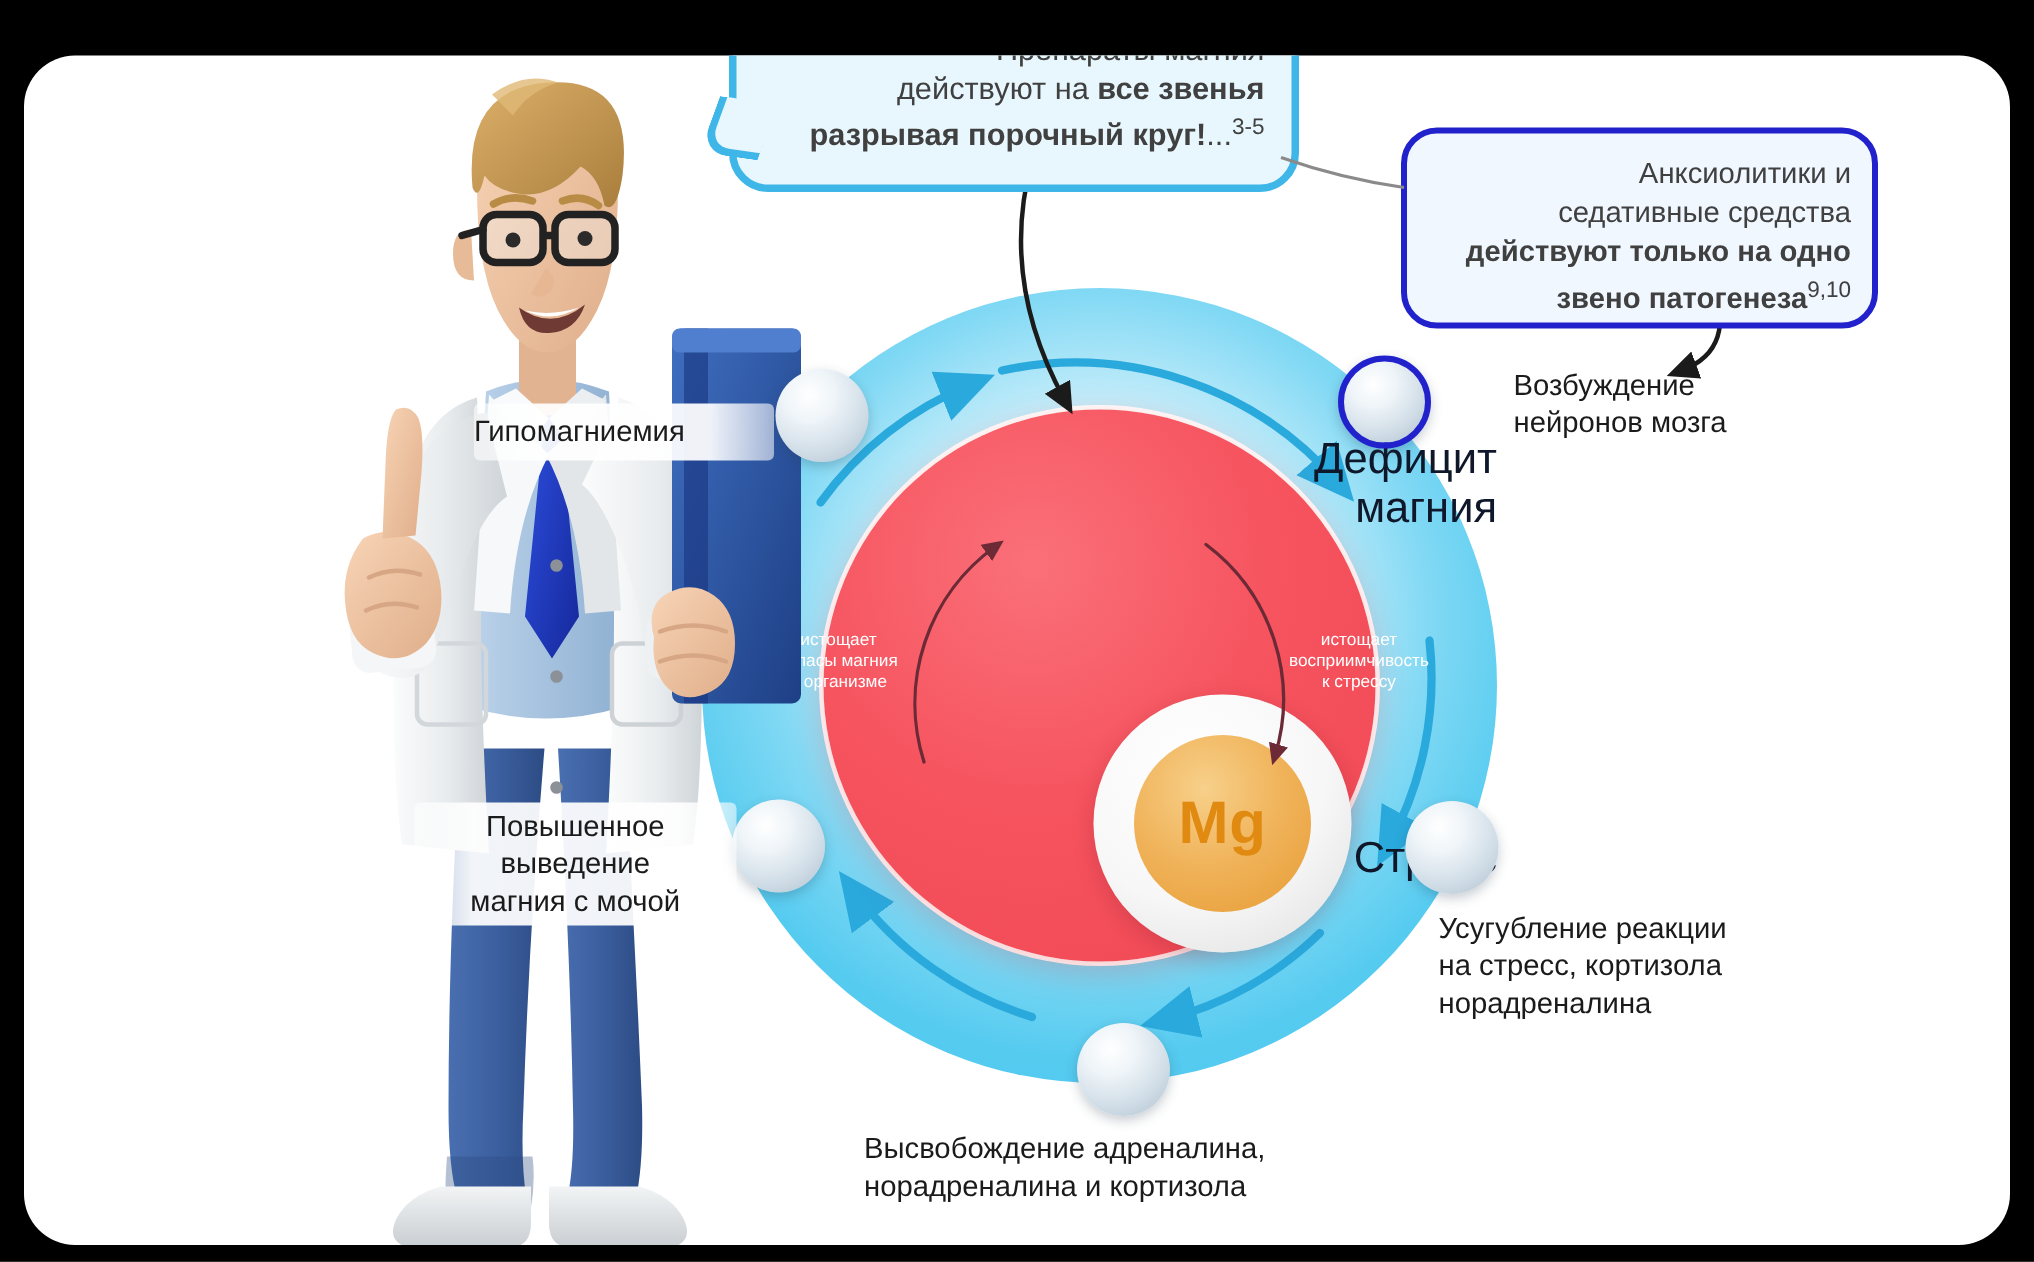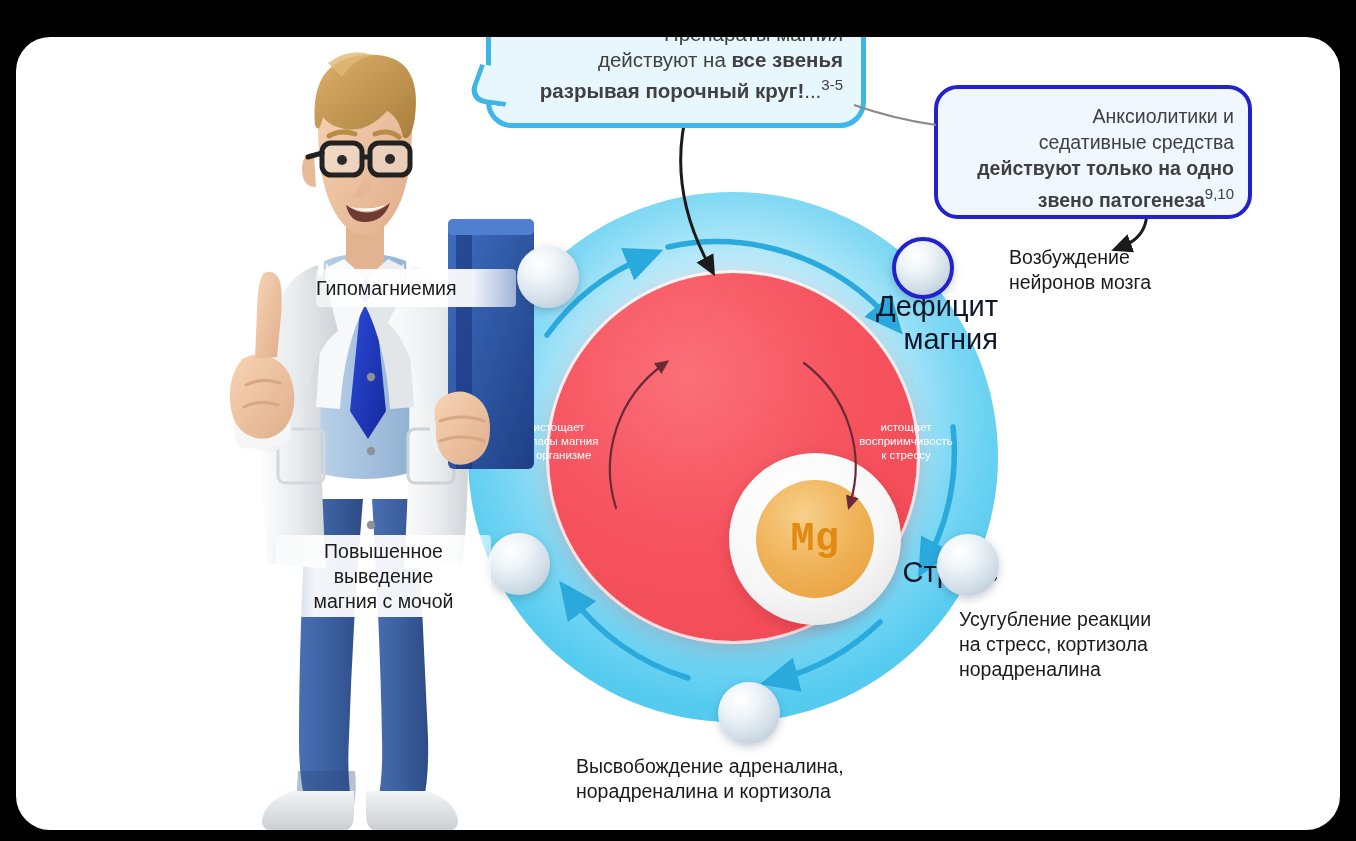--- a/index.html
+++ b/index.html
@@ -48,24 +48,23 @@
   .ring-hole{
     position:absolute;left:78px;top:78px;width:374px;height:374px;border-radius:50%;
     background:#ffffff;
   }
   .ring-red{
     position:absolute;left:81px;top:81px;width:368px;height:368px;border-radius:50%;
     background:radial-gradient(circle at 38% 28%, #fa7079 0%, #f6545f 45%, #ef4753 100%);
     box-shadow:0 6px 22px rgba(220,60,70,.28);
   }
   .mg-white{
-    position:absolute;left:180px;top:180px;width:172px;height:172px;border-radius:50%;
+    position:absolute;left:180px;top:190px;width:172px;height:172px;border-radius:50%;
     background:radial-gradient(circle at 38% 28%, #ffffff 0%, #f7f7f7 55%, #dddddd 100%);
     box-shadow:0 4px 14px rgba(120,20,30,.22);
-    font-family:Liberation Mono, monospace;
   }
   .mg-core{
     position:absolute;left:27px;top:27px;width:118px;height:118px;border-radius:50%;
     background:radial-gradient(circle at 40% 30%, #f7d08a 0%, #f0b35a 48%, #e79c35 100%);
     display:flex;align-items:center;justify-content:center;
   }
   .mg-core span{font-size:40px;font-weight:bold;color:#e08a12;letter-spacing:.5px;}
 
   .cyc-label{
     position:absolute;left:0;width:530px;text-align:right;color:#0f172a;

